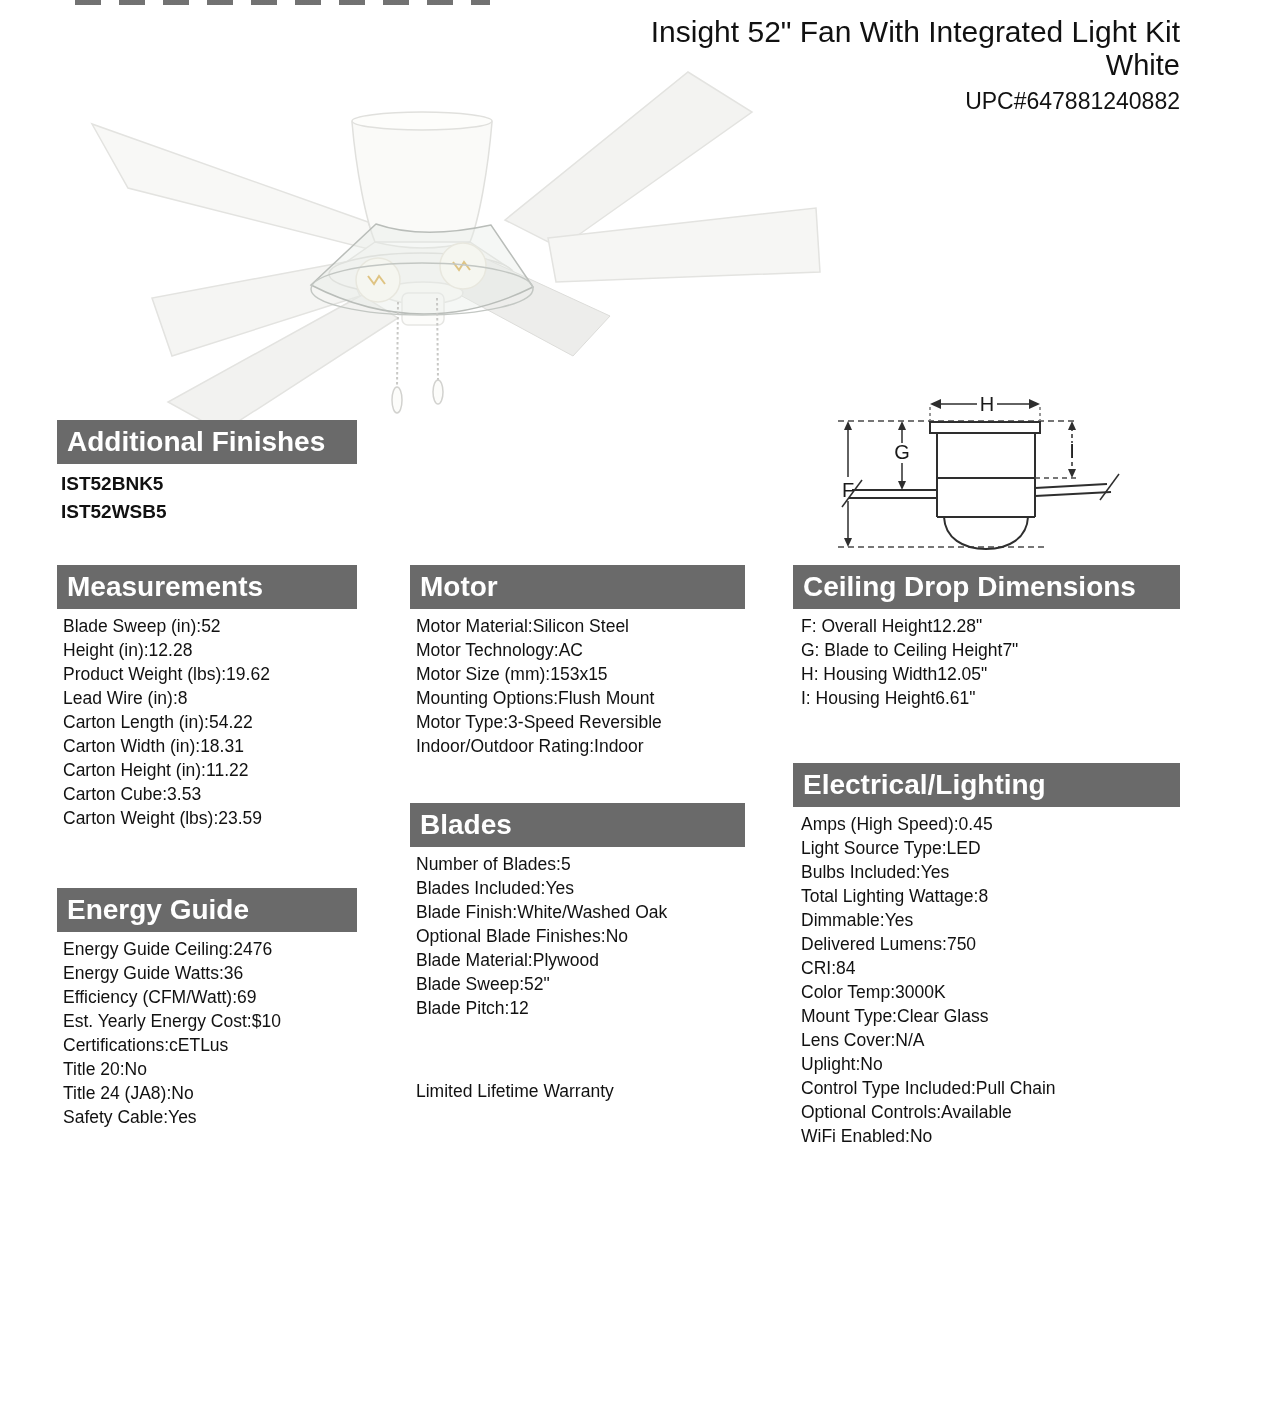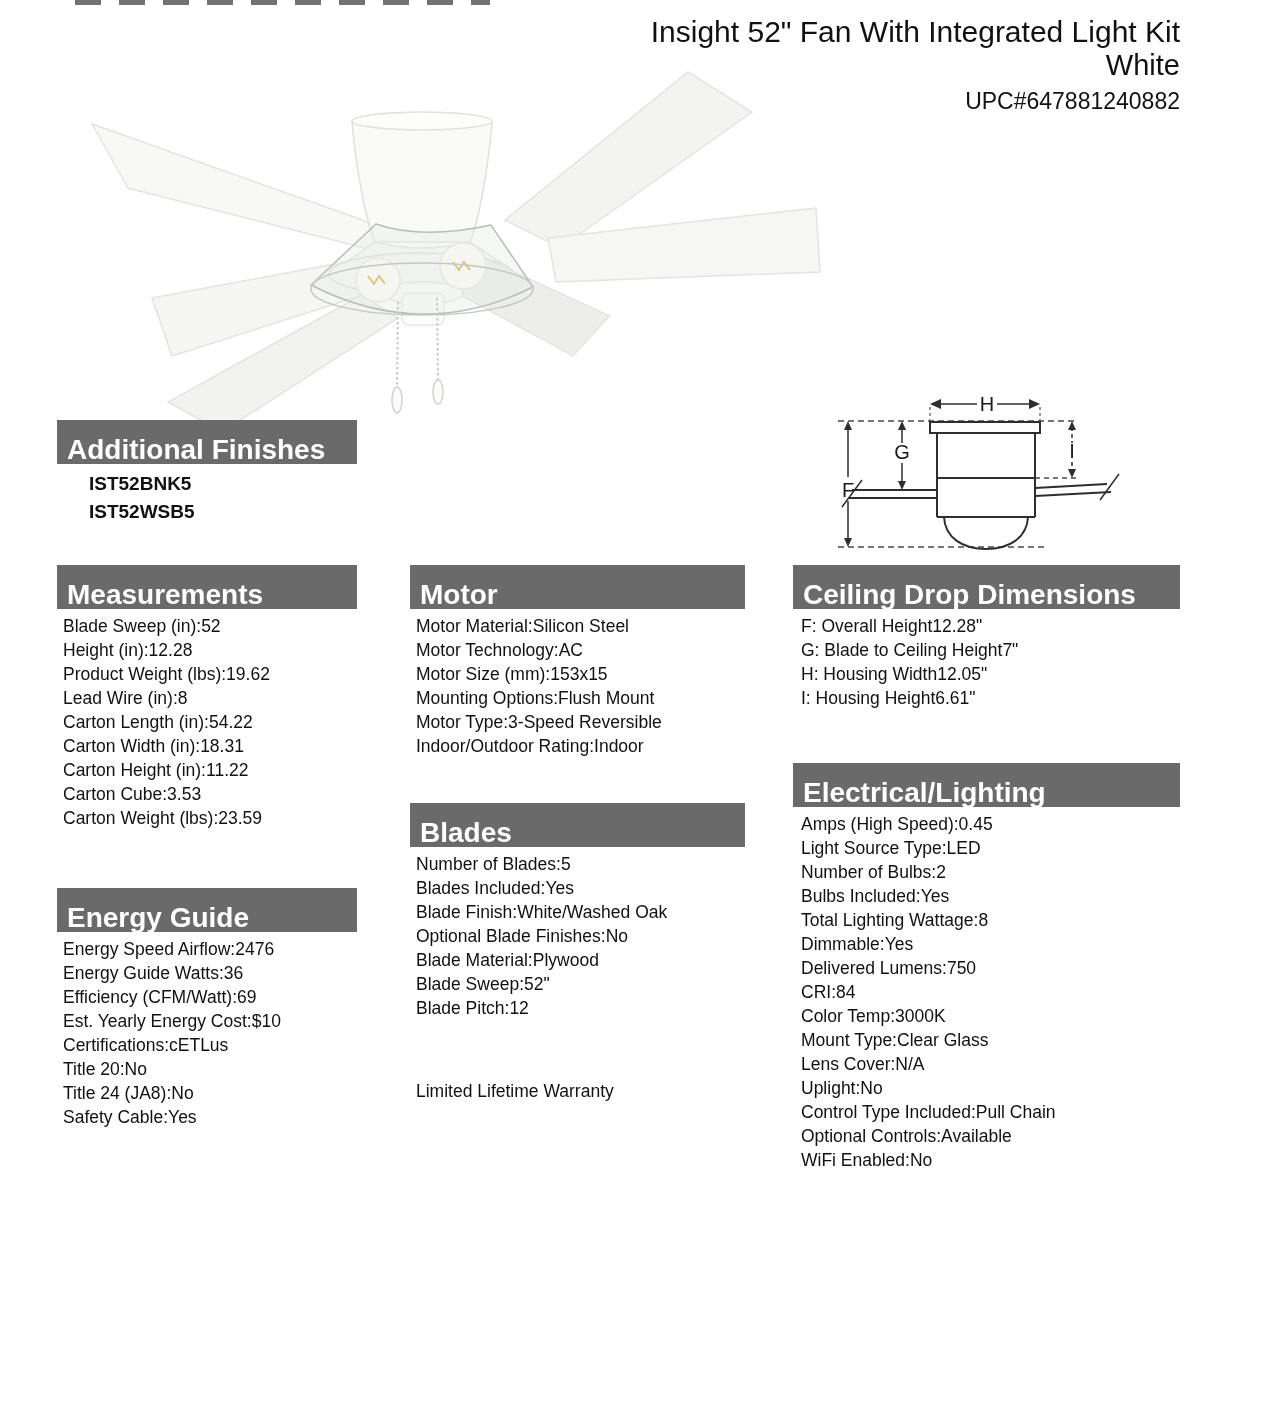--- a/index.html
+++ b/index.html
@@ -10,30 +10,30 @@
                background:repeating-linear-gradient(90deg,#4f4f4f 0 26px, transparent 26px 44px);
                opacity:.8; }
 
   .titleblock { position:absolute; top:14px; right:84px; text-align:right; }
   .title    { font-size:30px; line-height:36px; }
   .subtitle { font-size:29px; line-height:30px; }
   .upc      { font-size:23px; line-height:30px; margin-top:6px; }
 
   .section { position:absolute; }
   .sec-header { background:#6a6a6a; color:#fff; font-weight:bold; font-size:28px;
-                height:44px; line-height:34px; padding:13px 10px; box-sizing:border-box;
+                height:44px; line-height:34px; padding:5px 10px; box-sizing:border-box;
                 white-space:nowrap; }
   .rows { margin-top:5px; }
   .row  { display:flex; justify-content:flex-start; font-size:17.5px; line-height:24px; }
   .col-left  .row { padding:0 7px 0 6px; }
   .col-mid   .row { padding:0 13px 0 6px; }
   .col-right .row { padding:0 4px 0 8px; }
   .lbl { text-align:left; } .val { text-align:right; }
 
-  .finish-items { margin-top:6px;margin-left:28px; }
+  .finish-items { margin-top:6px; }
   .finish-item { font-weight:bold; font-size:19px; line-height:28px; padding-left:4px; }
 
   .warranty-text { font-size:17.5px; line-height:24px; padding:12px 0 0 6px; }
 
   .fan-svg     { position:absolute; left:60px;  top:60px; }
   .diagram-svg { position:absolute; left:825px; top:385px; }
 
   svg text { font-family:"Liberation Sans", sans-serif; }
 </style>
 </head>
@@ -193,21 +193,21 @@
         </div>
       </div>
   </div>
 
   <div class="section col-left" style="left:57px; top:888px; width:300px;">
     <div class="sec-header">Energy Guide</div>
     <div class="rows">
 
 
         <div class="row">
-          <span class="lbl">Energy Speed Airflow:</span>
+          <span class="lbl">Energy Guide Ceiling:</span>
           <span class="val">2476</span>
         </div>
 
         <div class="row">
           <span class="lbl">Energy Guide Watts:</span>
           <span class="val">36</span>
         </div>
 
         <div class="row">
           <span class="lbl">Efficiency (CFM/Watt):</span>
@@ -355,24 +355,20 @@
         <div class="row">
           <span class="lbl">Amps (High Speed):</span>
           <span class="val">0.45</span>
         </div>
 
         <div class="row">
           <span class="lbl">Light Source Type:</span>
           <span class="val">LED</span>
         </div>
 
-        <div class="row">
-          <span class="lbl">Number of Bulbs:</span>
-          <span class="val">2</span>
-        </div>
 
         <div class="row">
           <span class="lbl">Bulbs Included:</span>
           <span class="val">Yes</span>
         </div>
 
         <div class="row">
           <span class="lbl">Total Lighting Wattage:</span>
           <span class="val">8</span>
         </div>

